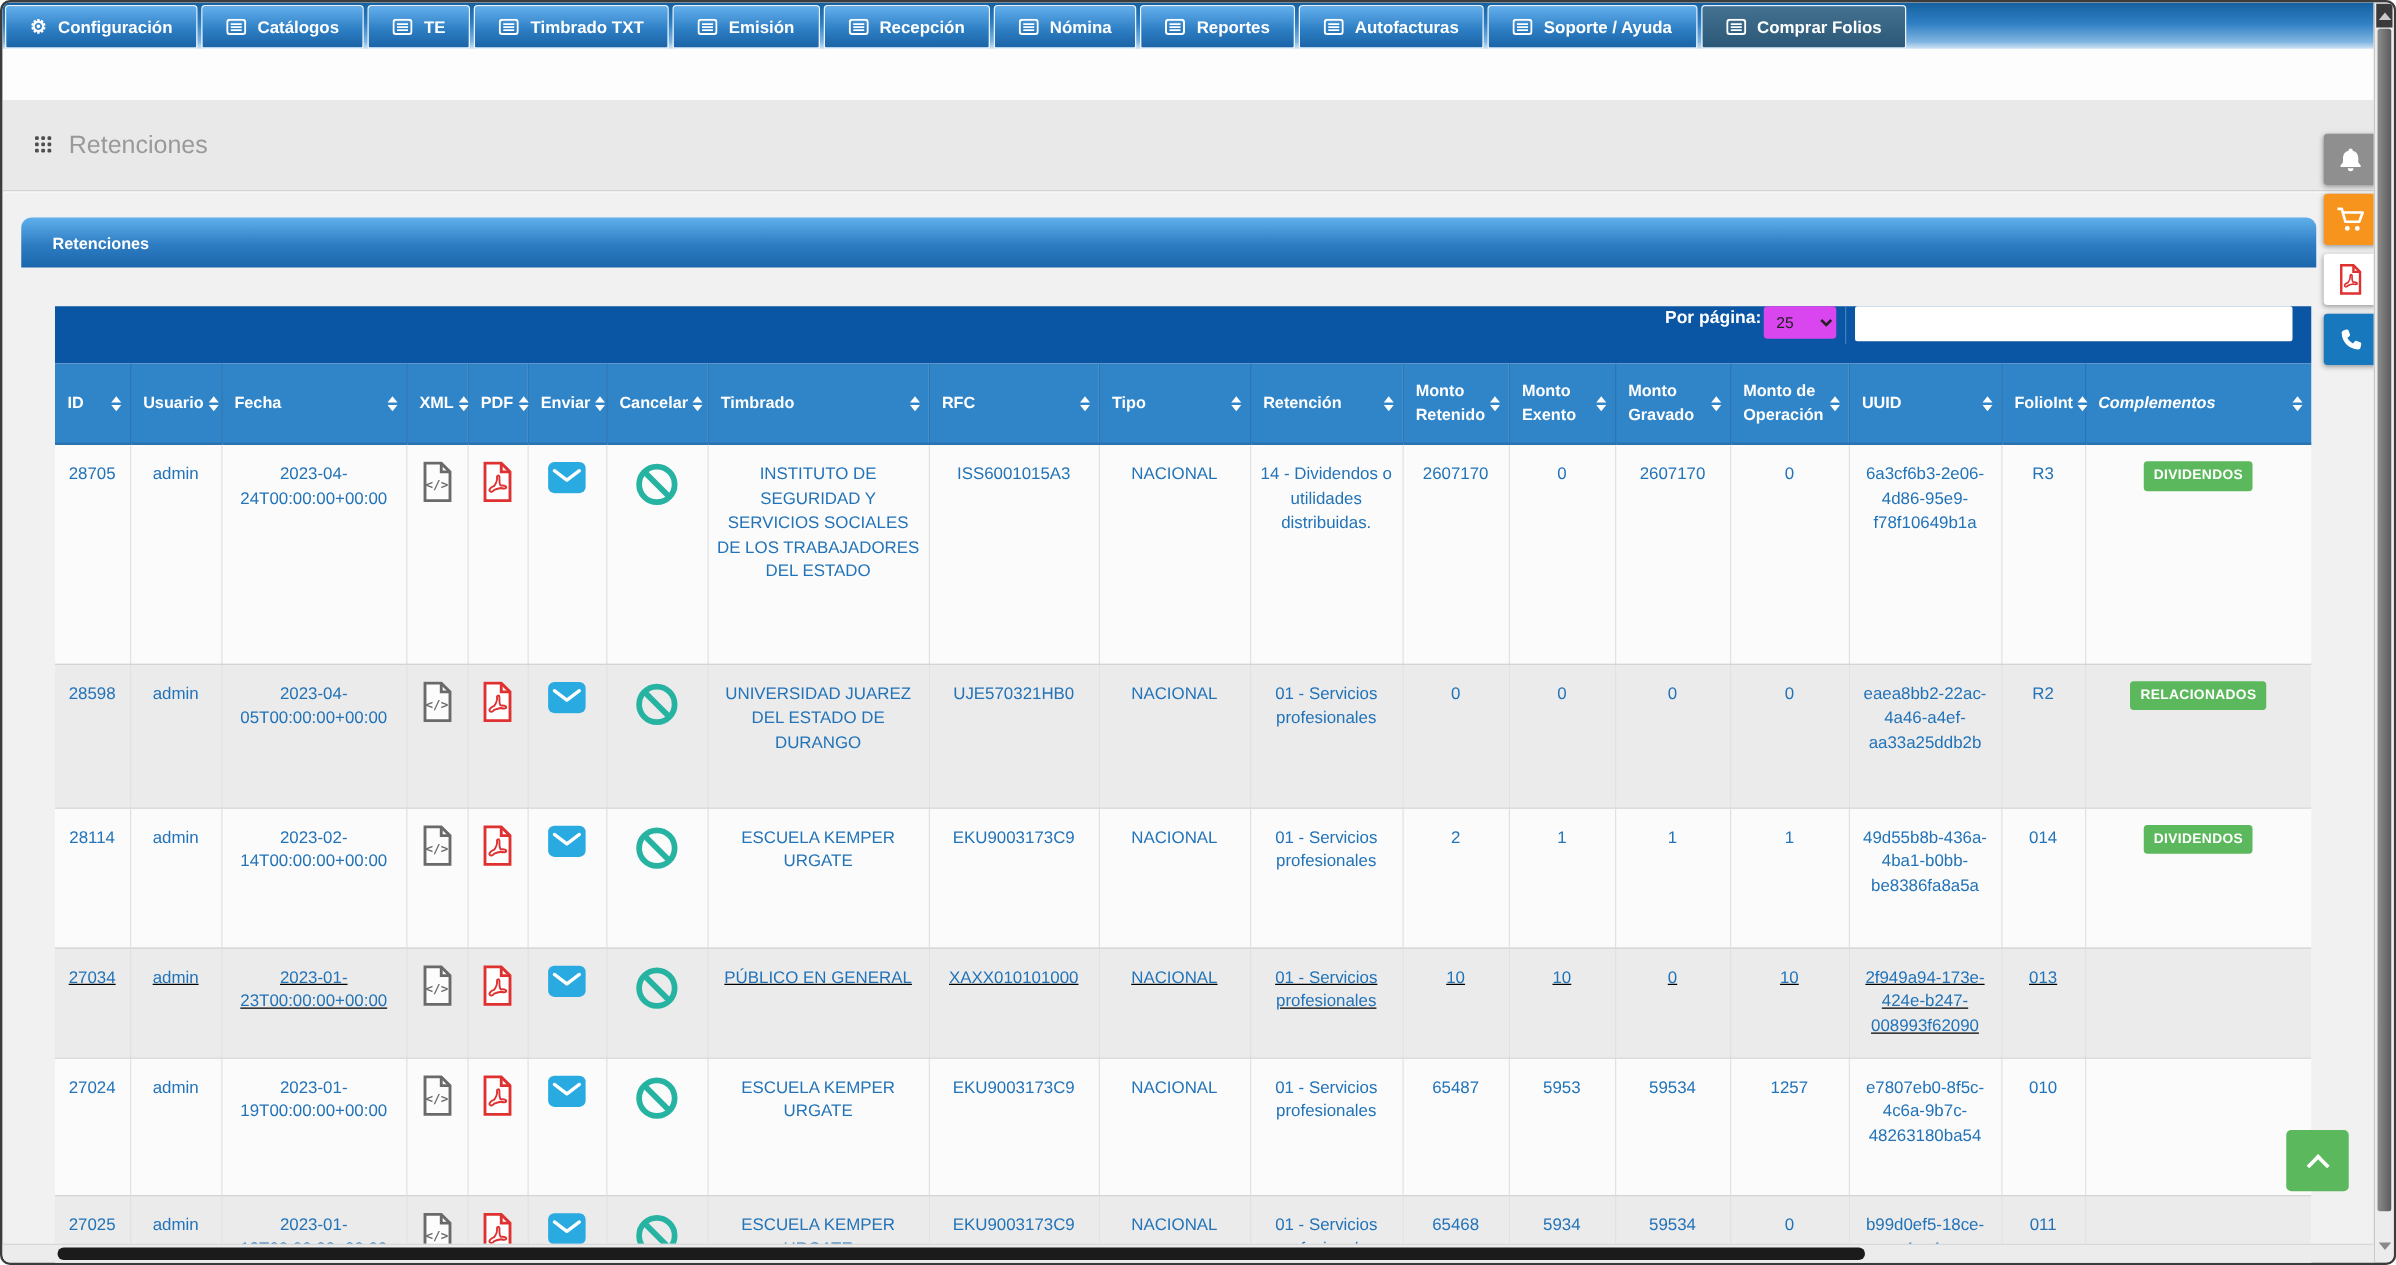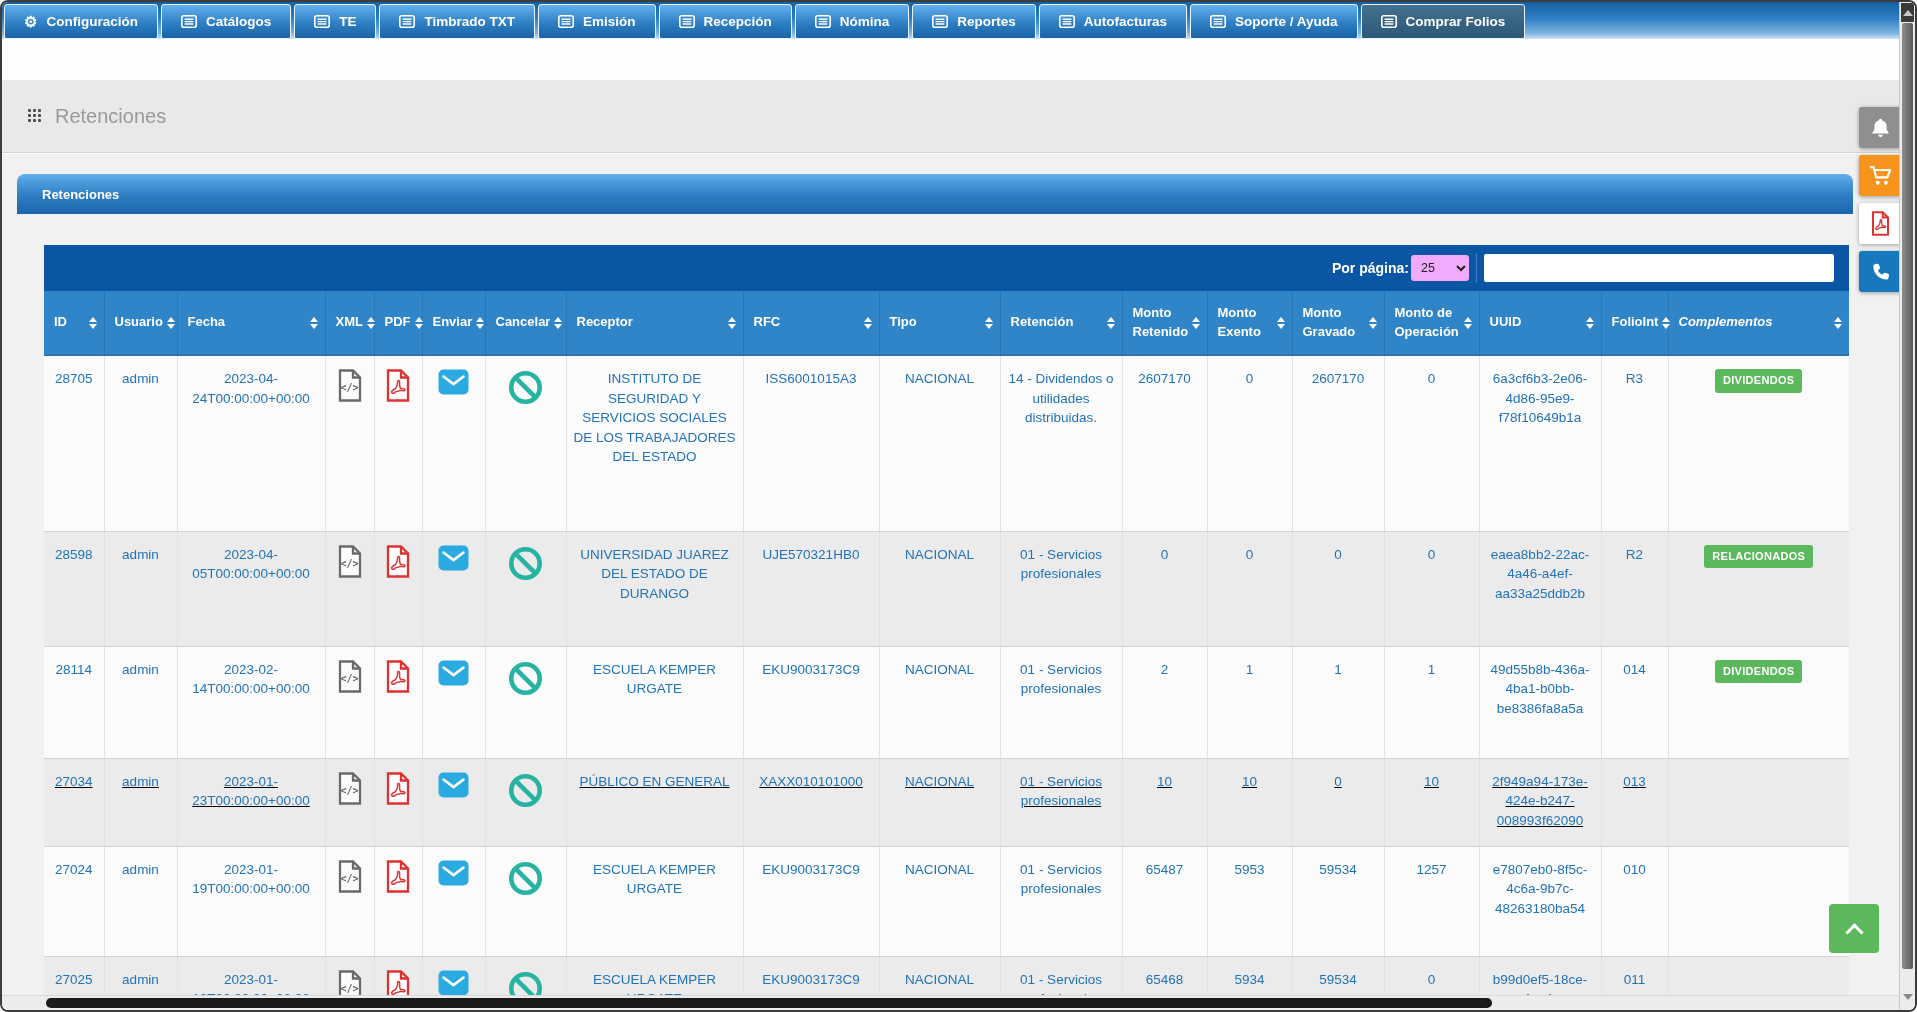--- a/index.html
+++ b/index.html
@@ -38,25 +38,25 @@
   
   .panel-header{
     position:absolute;top:172px;left:15px;width:1836px;height:40px;
     border-radius:8px 8px 0 0;
     background:linear-gradient(180deg,#5fb0ec 0%,#2d7cc2 55%,#1b66ab 100%);
     color:#fff;font-weight:bold;font-size:13px;display:flex;align-items:center;padding-left:25px;z-index:2;
   }
   
   .table-wrap{position:absolute;top:243px;left:42px;width:1805px;z-index:2;}
   .table-toolbar{
-    height:46px;background:#0b56a4;display:flex;align-items:center;justify-content:flex-end;
+    height:46px;background:#0b56a4;display:flex;justify-content:flex-end;
     gap:2px;padding-right:15px;
   }
   .pp-label{color:#fff;font-weight:bold;font-size:14px;}
-  .pp-select{width:58px;height:26px;border:none;border-radius:3px;font-size:12.5px;padding-left:6px;background:#f0abfc;color:#222;}
+  .pp-select{width:58px;height:26px;border:none;border-radius:3px;font-size:12.5px;padding-left:6px;background:#d946ef;color:#222;}
   .tb-divider{width:1px;height:30px;background:#3a80c4;margin:0 5px;}
   .search-input{width:350px;height:28px;border:none;border-radius:2px;background:#fff;padding:0 8px;font-size:13px;color:#333;}
   table{width:100%;border-collapse:collapse;table-layout:fixed;background:#fbfbfb;}
   thead th{
     background:#3084c8;color:#fff;font-size:13px;font-weight:bold;height:64px;
     border-right:1px solid #2a76b4;border-bottom:2px solid #2a72b0;padding:0;vertical-align:middle;cursor:pointer;
   }
   thead th:last-child{border-right:none;font-style:italic;}
   .th-in{display:flex;align-items:center;justify-content:space-between;gap:4px;padding:0 7px 0 10px;text-align:left;line-height:1.45;}
   .sort{display:inline-flex;flex-direction:column;gap:2px;flex:none;}
@@ -325,21 +325,21 @@
               <div class="th-in">
                 <span>Cancelar</span>
                 <span class="sort">
                   <i class="up"></i>
                   <i class="dn"></i>
                 </span>
               </div>
             </th>
             <th>
               <div class="th-in">
-                <span>Receptor</span>
+                <span>Timbrado</span>
                 <span class="sort">
                   <i class="up"></i>
                   <i class="dn"></i>
                 </span>
               </div>
             </th>
             <th>
               <div class="th-in">
                 <span>RFC</span>
                 <span class="sort">

